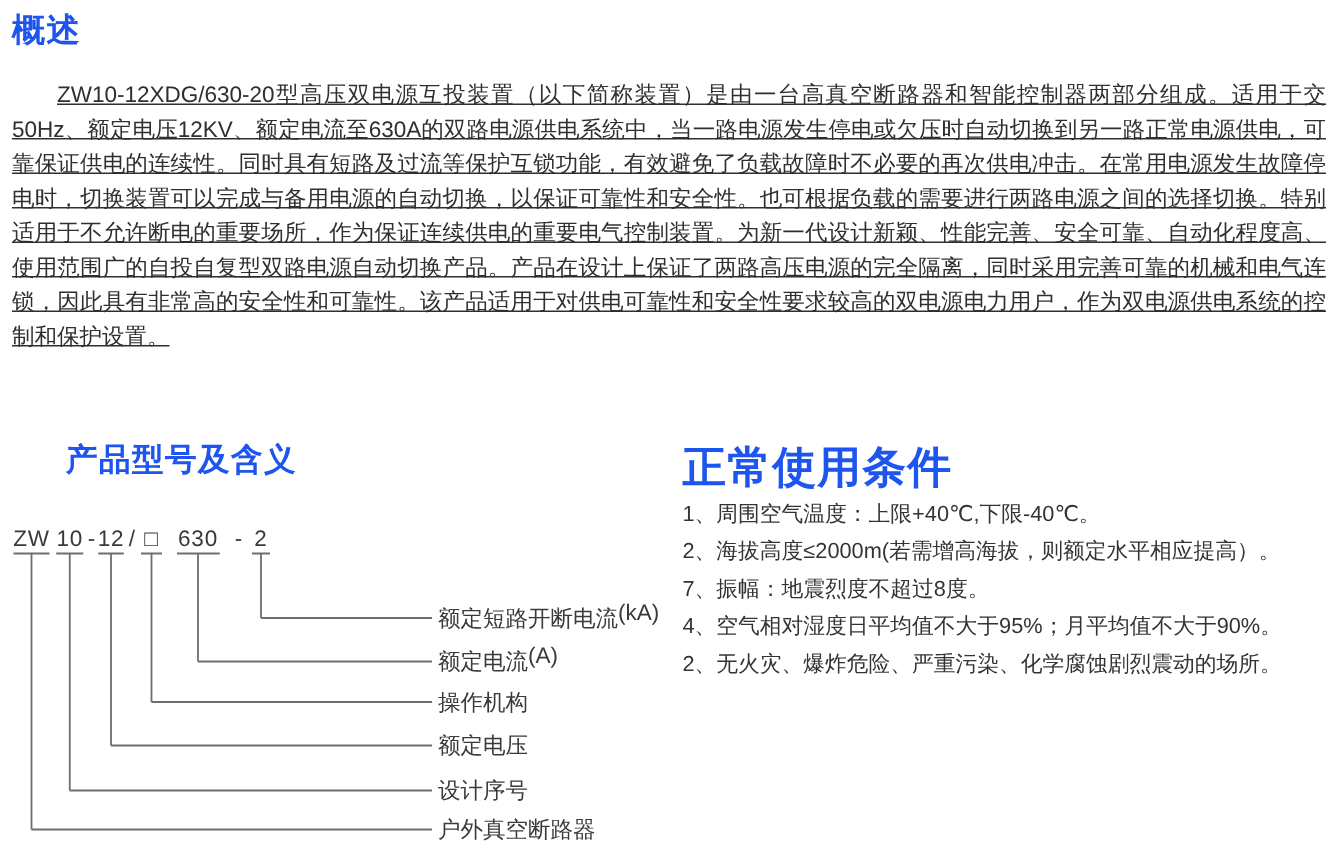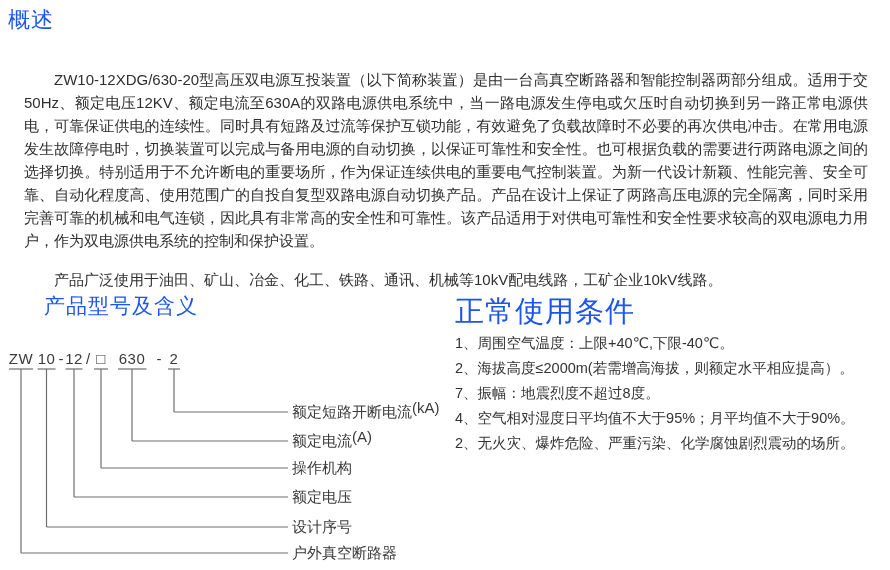--- a/index.html
+++ b/index.html
@@ -16,21 +16,21 @@
   .page {
     position: relative;
     width: 890px;
     height: 570px;
     background: #ffffff;
   }
   .h-blue {
     position: absolute;
     margin: 0;
     color: #1d55ee;
-    font-weight: normal;
+    font-weight: bold;
     letter-spacing: 1px;
   }
   .h-main {
     left: 8px;
     top: 5px;
     font-size: 22px;
   }
   .h-sub-left {
     left: 8px;
     top: 292px;
@@ -43,25 +43,26 @@
     font-size: 29px;
   }
   .overview-text {
     position: absolute;
     left: 8px;
     top: 52px;
     width: 876px;
     color: #2f2f2f;
   }
   .overview-text p {
-    margin: 16px;
+    margin: 0;
     font-size: 15px;
     line-height: 23px;
     text-align: justify;
     text-indent: 2em;
+    text-decoration: underline;
   }
   .cond-list {
     position: absolute;
     left: 455px;
     top: 331px;
     width: 432px;
     color: #333333;
   }
   .cond-item {
     font-size: 14.5px;
@@ -94,21 +95,20 @@
 </style>
 </head>
 <body>
 
 <div class="page">
 
   <h1 class="h-blue h-main">概述</h1>
 
   <div class="overview-text">
     <p>ZW10-12XDG/630-20型高压双电源互投装置（以下简称装置）是由一台高真空断路器和智能控制器两部分组成。适用于交50Hz、额定电压12KV、额定电流至630A的双路电源供电系统中，当一路电源发生停电或欠压时自动切换到另一路正常电源供电，可靠保证供电的连续性。同时具有短路及过流等保护互锁功能，有效避免了负载故障时不必要的再次供电冲击。在常用电源发生故障停电时，切换装置可以完成与备用电源的自动切换，以保证可靠性和安全性。也可根据负载的需要进行两路电源之间的选择切换。特别适用于不允许断电的重要场所，作为保证连续供电的重要电气控制装置。为新一代设计新颖、性能完善、安全可靠、自动化程度高、使用范围广的自投自复型双路电源自动切换产品。产品在设计上保证了两路高压电源的完全隔离，同时采用完善可靠的机械和电气连锁，因此具有非常高的安全性和可靠性。该产品适用于对供电可靠性和安全性要求较高的双电源电力用户，作为双电源供电系统的控制和保护设置。</p>
-    <p>产品广泛使用于油田、矿山、冶金、化工、铁路、通讯、机械等10kV配电线路，工矿企业10kV线路。</p>
   </div>
 
   <h2 class="h-blue h-sub-left">产品型号及含义</h2>
 
   <div class="diagram">
     <svg viewBox="0 0 440 236">
 
       <text x="13" y="13" text-anchor="middle" class="model-seg">ZW</text>
       <text x="38.5" y="13" text-anchor="middle" class="model-seg">10</text>
       <text x="53" y="13" text-anchor="middle">-</text>

